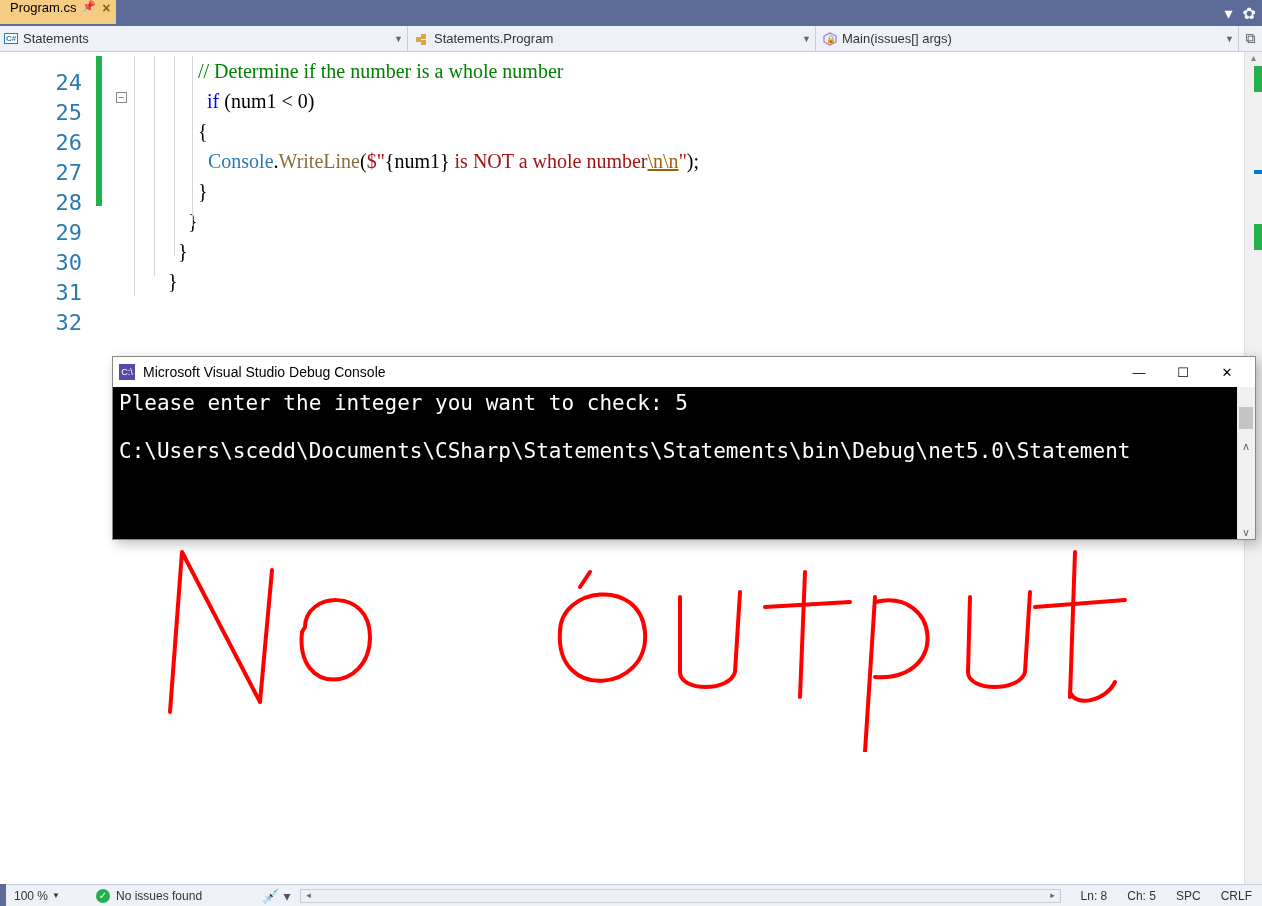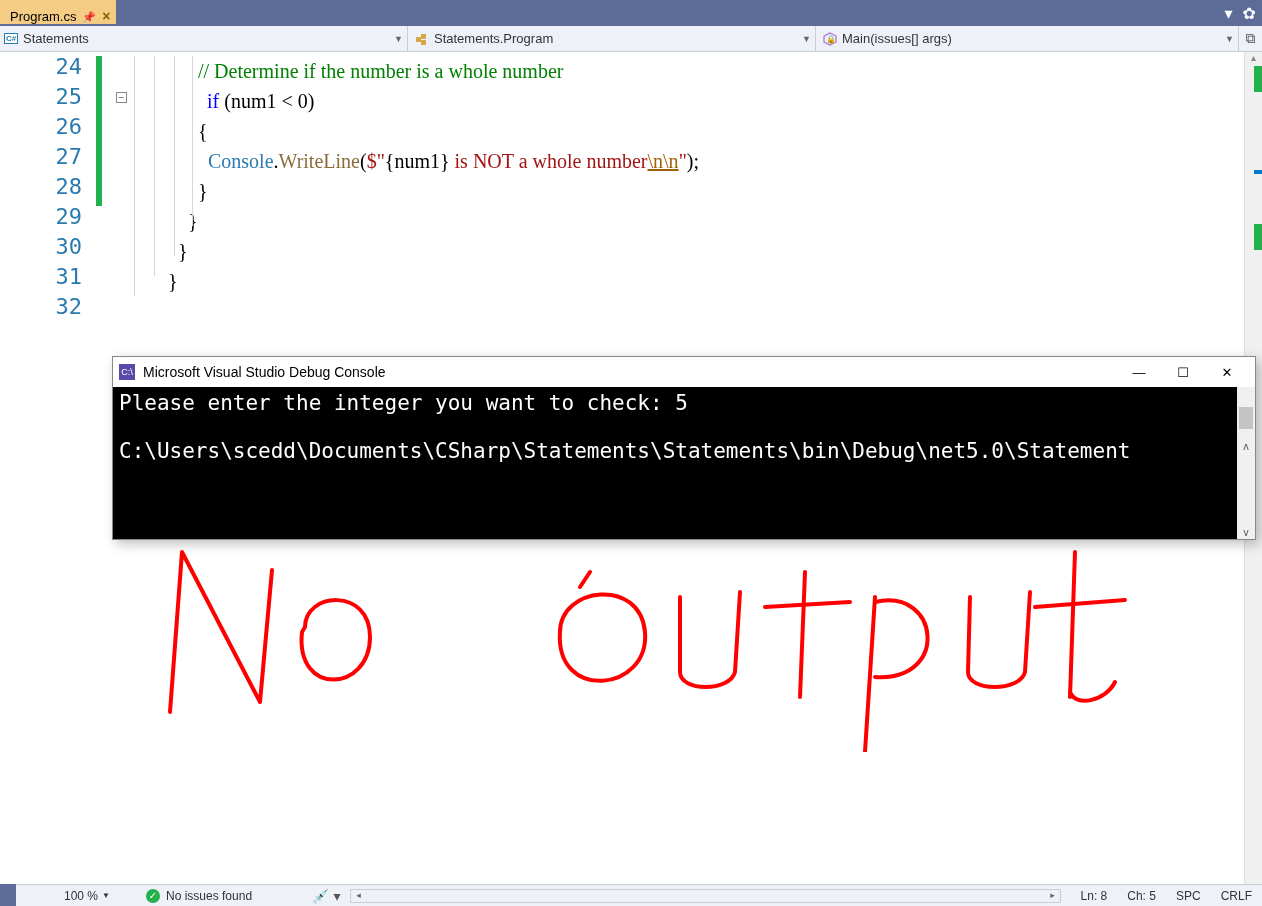--- a/index.html
+++ b/index.html
@@ -15,21 +15,21 @@
   height: 26px;
   background: #5d6b99;
   display: flex;
   align-items: flex-start;
   position: relative;
 }
 .tab {
   background: #f5cc84;
   height: 24px;
   display: flex;
-  align-items: flex-end;
+  align-items: flex-start;
   padding: 0 6px 0 10px;
   font-size: 13px;
   color: #000;
   gap: 6px;
 }
 .tab .pin { font-size: 11px; color: #555; }
 .tab .x { font-size: 14px; color: #8a5f00; font-weight: bold; }
 .titlebar-icons { position: absolute; right: 6px; top: 4px; display:flex; gap:10px; color:#fff; }
 .nav-row {
   height: 26px;
@@ -55,21 +55,21 @@
 .editor-area {
   position:relative;
   height: calc(100% - 26px - 26px - 22px);
   background: #fff;
   display:flex;
 }
 .gutter {
   width: 96px;
   text-align: right;
   padding-right: 14px;
-  padding-top: 0;
+  padding-top: 16px;
   font-family: Menlo, Consolas, monospace;
   font-size: 22px;
   line-height: 30px;
   color: #2a7ab0;
   user-select:none;
 }
 .green-edge {
   position:absolute;
   left:96px;
   top:4px;
@@ -119,23 +119,23 @@
   position:relative; min-height:104px;
   white-space: pre;
 }
 .console-scroll { position:absolute; right:0; top:0; bottom:0; width:18px; background:#f0f0f0; }
 .console-scroll .up, .console-scroll .dn { height:18px; text-align:center; font-size:10px; color:#555; background:#f0f0f0; }
 .console-scroll .thumb { position:absolute; top:20px; left:2px; right:2px; height:22px; background:#c4c4c4; }
 .handwriting {
   position:absolute; left:140px; top:480px; width:1000px; height:220px;
 }
 .statusbar {
-  position:absolute; bottom:0; left:16px; right:0;
+  position:absolute; bottom:0; left:6px; right:0;
   height:22px; background:#eef1f8; border-top:1px solid #c8cddb;
-  display:flex; align-items:center; font-size:12px; color:#333;padding-left:40px;
+  display:flex; align-items:center; font-size:12px; color:#333;
 }
 .statusbar .zoom { width:80px; padding-left:8px; display:flex; align-items:center; gap:4px; }
 .statusbar .zoom .dd { font-size:8px; }
 .statusbar .ok { display:flex; align-items:center; gap:6px; padding-left:10px; }
 .statusbar .okicon { width:14px; height:14px; background:#22b14c; border-radius:50%; color:#fff; font-size:10px; display:flex; align-items:center; justify-content:center; }
 .statusbar .eyedropper { margin-left:60px; font-size:14px; color:#555; }
 .statusbar .hscroll { flex:1; margin:0 10px; height:14px; background:#eef1f8; border:1px solid #c8cddb; position:relative; }
 .statusbar .hscroll .ar { position:absolute; top:0; width:14px; height:12px; text-align:center; font-size:9px; color:#666; }
 .statusbar .hscroll .ar.l { left:0; }
 .statusbar .hscroll .ar.r { right:0; }

